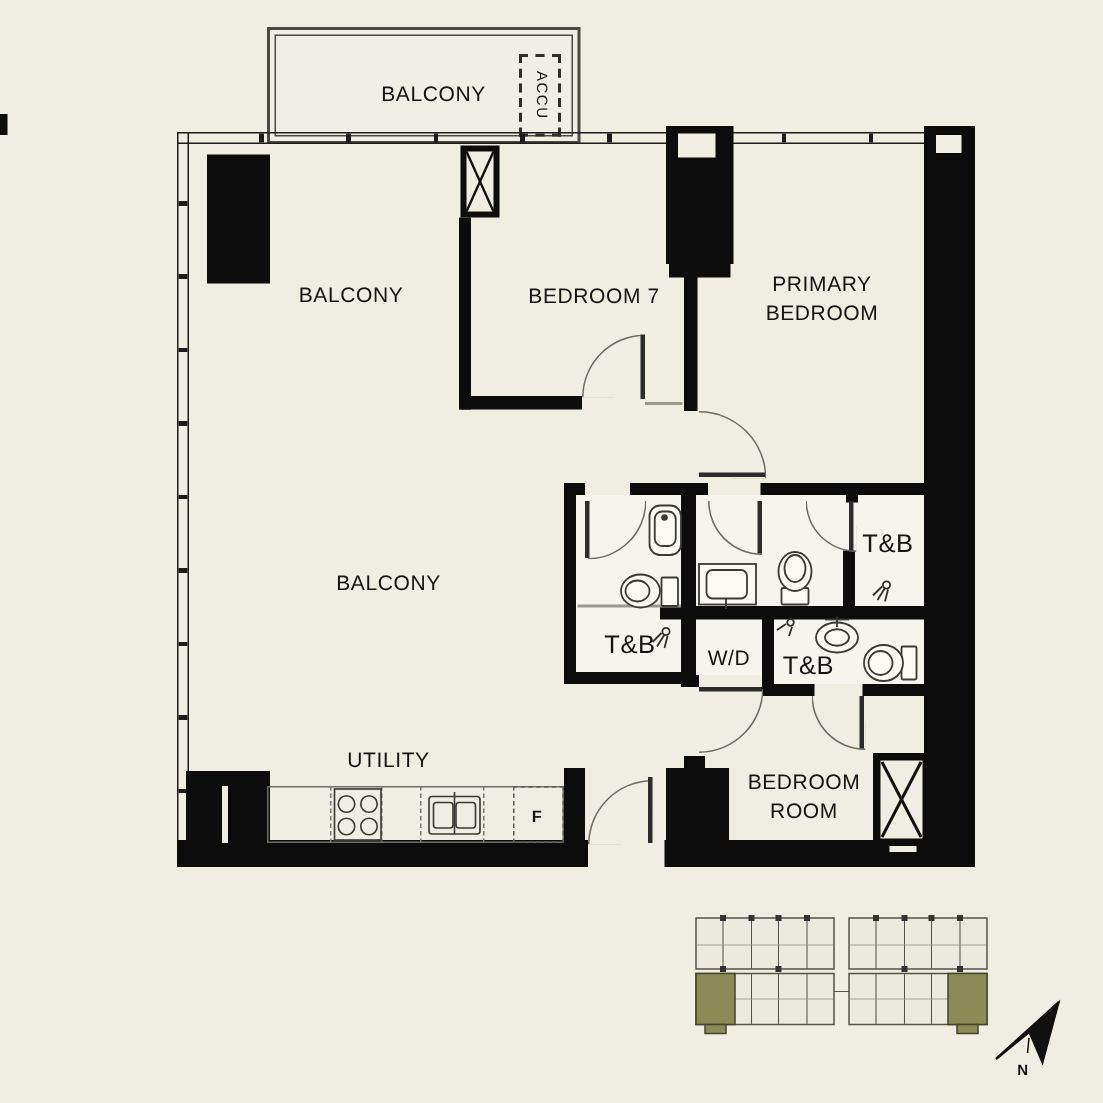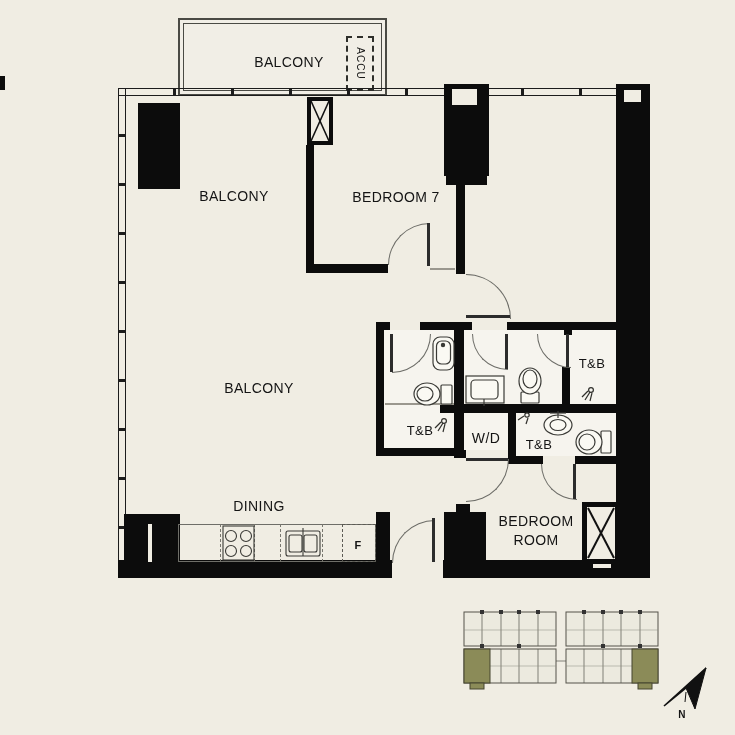--- a/index.html
+++ b/index.html
@@ -15,21 +15,21 @@
     background-image:repeating-linear-gradient(180deg,transparent 0,transparent 46px,#1c1c1c 46px,#1c1c1c 49px);}
   .arc{position:absolute;border:0 solid #6b6b66;}
   .arc-tl{border-top-left-radius:100% 100%;border-top-width:1.4px;border-left-width:1.4px;}
   .arc-tr{border-top-right-radius:100% 100%;border-top-width:1.4px;border-right-width:1.4px;}
   .arc-bl{border-bottom-left-radius:100% 100%;border-bottom-width:1.4px;border-left-width:1.4px;}
   .arc-br{border-bottom-right-radius:100% 100%;border-bottom-width:1.4px;border-right-width:1.4px;}
   .leaf{position:absolute;background:#2c2c2c;}
   .xbox{position:absolute;background:#f0ede3;border:4px solid #0c0c0c;box-sizing:border-box;}
   .lbl{position:absolute;transform:translate(-50%,-50%);font-size:14px;letter-spacing:.4px;
        white-space:nowrap;color:#141414;}
-  .lbl-sm{font-size:13px;}
+  .lbl-sm{font-size:17px;}
   .lbl-2l{text-align:center;line-height:19px;}
   .counter{position:absolute;border:1px solid #6e6e68;box-sizing:border-box;}
   .kdiv{position:absolute;width:0;border-left:1px dashed #77766e;}
   .fbox{position:absolute;border:1.6px dashed #5c5b54;box-sizing:border-box;}
   .balcony{position:absolute;border:2px solid #4a4a44;outline:1px solid #4a4a44;outline-offset:-6px;
            background:#f1eee6;box-sizing:border-box;}
   .accu{position:absolute;border:2px dashed #2e2e2a;box-sizing:border-box;display:flex;
         align-items:center;justify-content:center;}
   .accu span{transform:rotate(90deg);font-size:10px;letter-spacing:1px;}
   svg{position:absolute;left:0;top:0;}
@@ -246,26 +246,30 @@
     <g>
       <polygon points="664,706 706,668 686,688" fill="#f7f6f0" stroke="#111" stroke-width="1.6"></polygon>
       <polygon points="706,668 686,688 695,709" fill="#111" stroke="#111" stroke-width="1"></polygon>
       <line x1="686" y1="692" x2="685" y2="702" stroke="#111" stroke-width="1"></line>
     </g>
   </svg>
 
   <div class="lbl" style="left:289px;top:62px">BALCONY</div>
   <div class="lbl" style="left:234px;top:196px">BALCONY</div>
   <div class="lbl" style="left:396px;top:197px">BEDROOM 7</div>
+  <div class="lbl lbl-2l" style="left:548px;top:199px">
+    <span style="display:block">PRIMARY</span>
+    <span style="display:block">BEDROOM</span>
+  </div>
   <div class="lbl" style="left:259px;top:388px">BALCONY</div>
   <div class="lbl lbl-sm" style="left:420px;top:430px">T&amp;B</div>
   <div class="lbl lbl-sm" style="left:592px;top:363px">T&amp;B</div>
   <div class="lbl lbl-sm" style="left:539px;top:444px">T&amp;B</div>
   <div class="lbl" style="left:486px;top:438px">W/D</div>
-  <div class="lbl" style="left:259px;top:506px">DINING</div>
+  <div class="lbl" style="left:259px;top:506px">UTILITY</div>
   <div class="lbl lbl-2l" style="left:536px;top:531px">
     <span style="display:block">BEDROOM</span>
     <span style="display:block">ROOM</span>
   </div>
   <div class="lbl" style="left:358px;top:545px;font-size:11px;font-weight:bold">F</div>
   <div class="lbl" style="left:682px;top:714px;font-size:10px;font-weight:bold">N</div>
 
 </div>
 
 </body></html>

